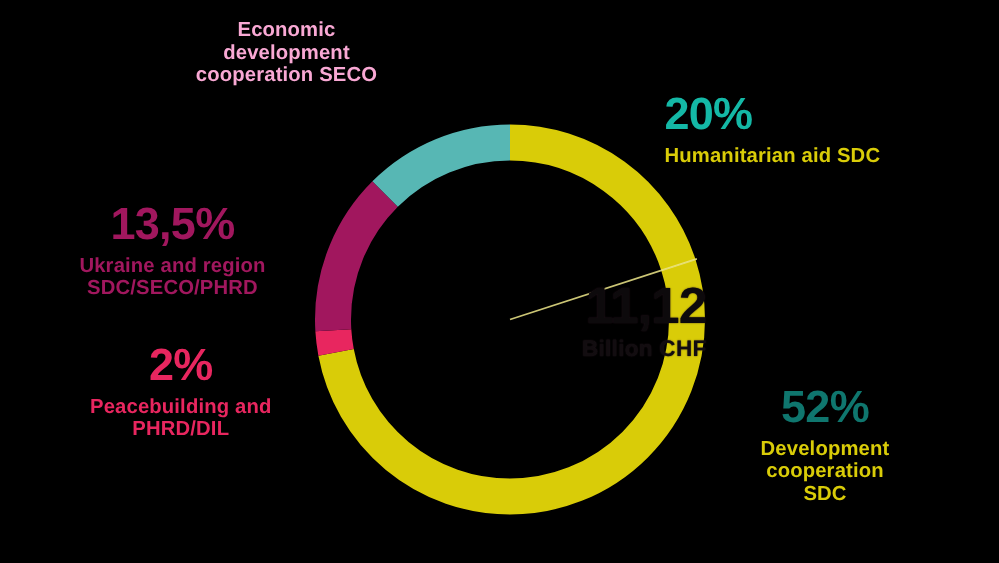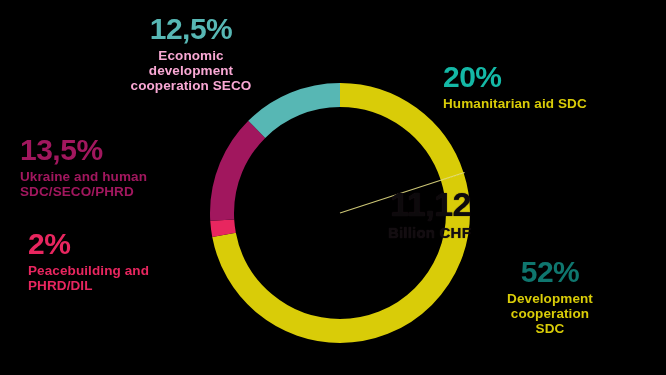--- a/index.html
+++ b/index.html
@@ -66,21 +66,21 @@
     letter-spacing: -0.5px;
     margin-bottom: 2px;
   }
   .label .desc {
     display: block;
     font-weight: 700;
     font-size: 13.5px;
     letter-spacing: 0.1px;
   }
   .align-center { text-align: center; }
-  .align-right  { text-align: left; }
+  .align-right  { text-align: center; }
   .align-left   { text-align: left; }
 
   #label-seco      { left: 96px;  top: 12px;  width: 190px; }
   #label-seco .pct   { color: #57b7b4; }
   #label-seco .desc  { color: #f9a8d4; }
 
   #label-humanitarian { left: 443px; top: 60px; width: 215px; }
   #label-humanitarian .pct  { color: #14b8a6; }
   #label-humanitarian .desc { color: #d9cc08; }
 
@@ -120,34 +120,33 @@
       </g>
     </svg>
 
     <div id="donut-center">
       <span id="center-value">11,12</span>
       <span id="center-unit">Billion CHF</span>
     </div>
   </div>
 
   <div class="label align-center" id="label-seco">
-    <span class="pct">12,5%</span>
     <span class="desc">Economic</span>
     <span class="desc">development</span>
     <span class="desc">cooperation SECO</span>
   </div>
 
   <div class="label align-left" id="label-humanitarian">
     <span class="pct">20%</span>
     <span class="desc">Humanitarian aid SDC</span>
   </div>
 
   <div class="label align-right" id="label-ukraine">
     <span class="pct">13,5%</span>
-    <span class="desc">Ukraine and human</span>
+    <span class="desc">Ukraine and region</span>
     <span class="desc">SDC/SECO/PHRD</span>
   </div>
 
   <div class="label align-right" id="label-peace">
     <span class="pct">2%</span>
     <span class="desc">Peacebuilding and</span>
     <span class="desc">PHRD/DIL</span>
   </div>
 
   <div class="label align-center" id="label-devcoop">

